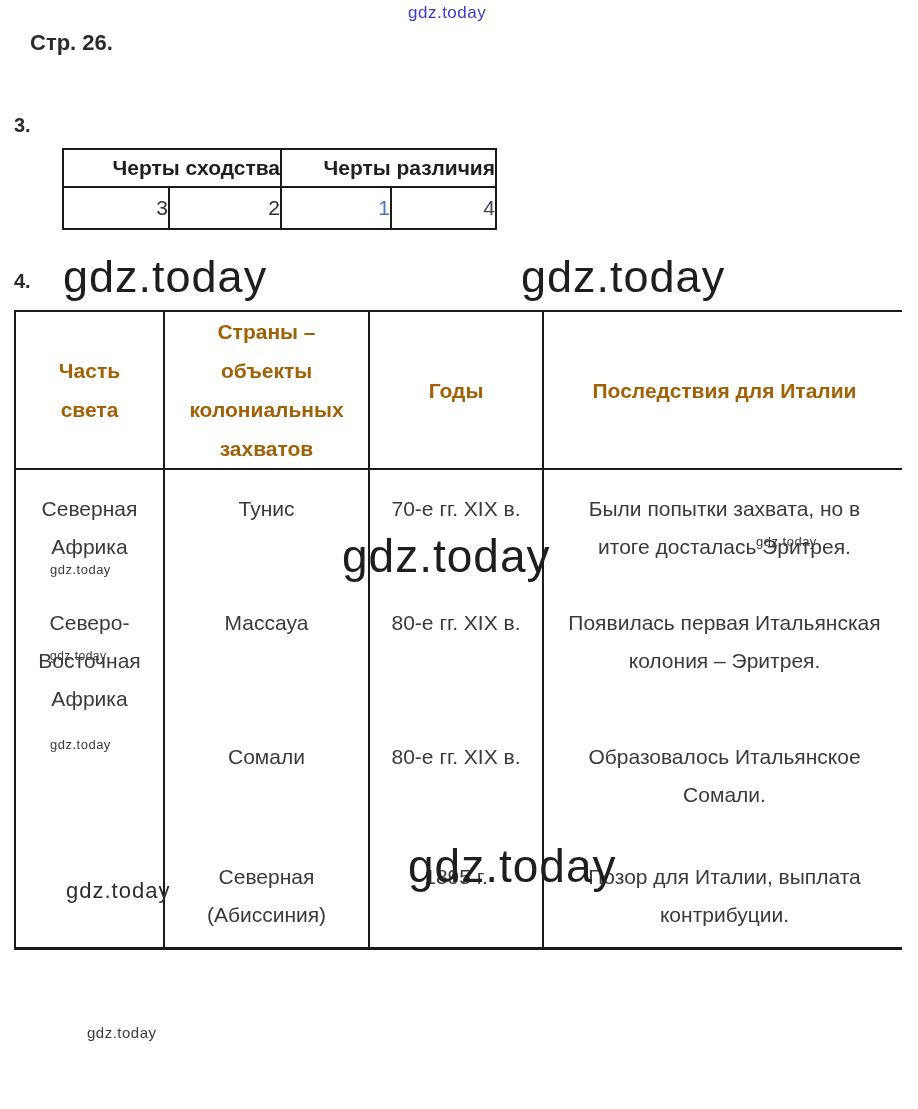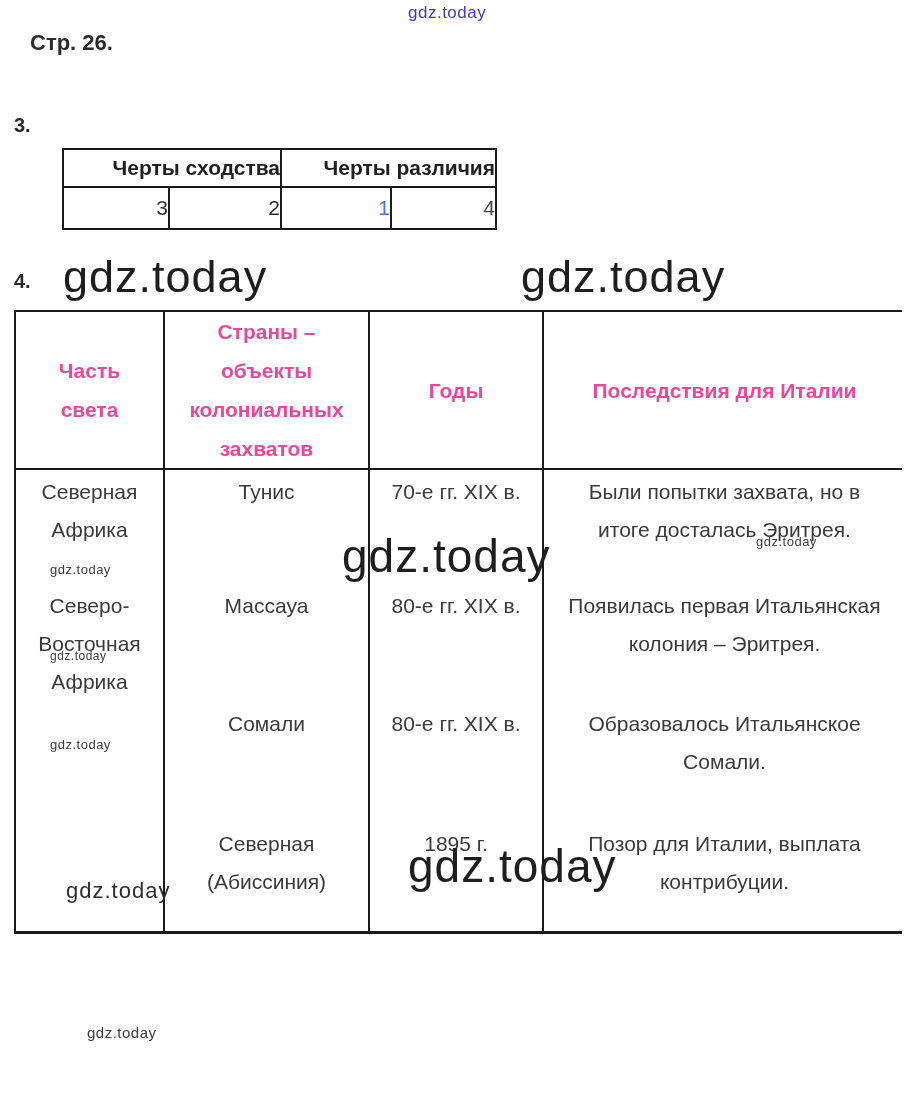--- a/index.html
+++ b/index.html
@@ -67,30 +67,30 @@
   table.t-big {
     position: absolute; left: 14px; top: 310px;
     border-collapse: collapse; table-layout: fixed;
     width: 891px; background: #fff; z-index: 2;
     border: 2px solid #1a1a1a;
     border-bottom-width: 3px;
   }
   table.t-big th {
     border: 2px solid #1a1a1a;
     vertical-align: middle; 
-    font-size: 21px; font-weight: bold; color: #ec4899;
+    font-size: 21px; font-weight: bold; color: #a16207;
     line-height: 39px; height: 157px;
   }
   table.t-big td {
     border-left: 2px solid #1a1a1a;
     border-right: 2px solid #1a1a1a;
     border-top: none; border-bottom: none;
     vertical-align: top; text-align: center;
     font-size: 21px; color: #3a3a3a;
-    line-height: 38px; padding-top: 3px;
+    line-height: 38px; padding-top: 20px;
   }
   tr.r1 td { height: 115px; }
   tr.r2 td { height: 118px; }
   tr.r3 td { height: 120px; }
   tr.r4 td { height: 110px; }
   tr.r5 td { height: 130px; padding-top: 8px; }
 </style>
 </head>
 <body>
 

